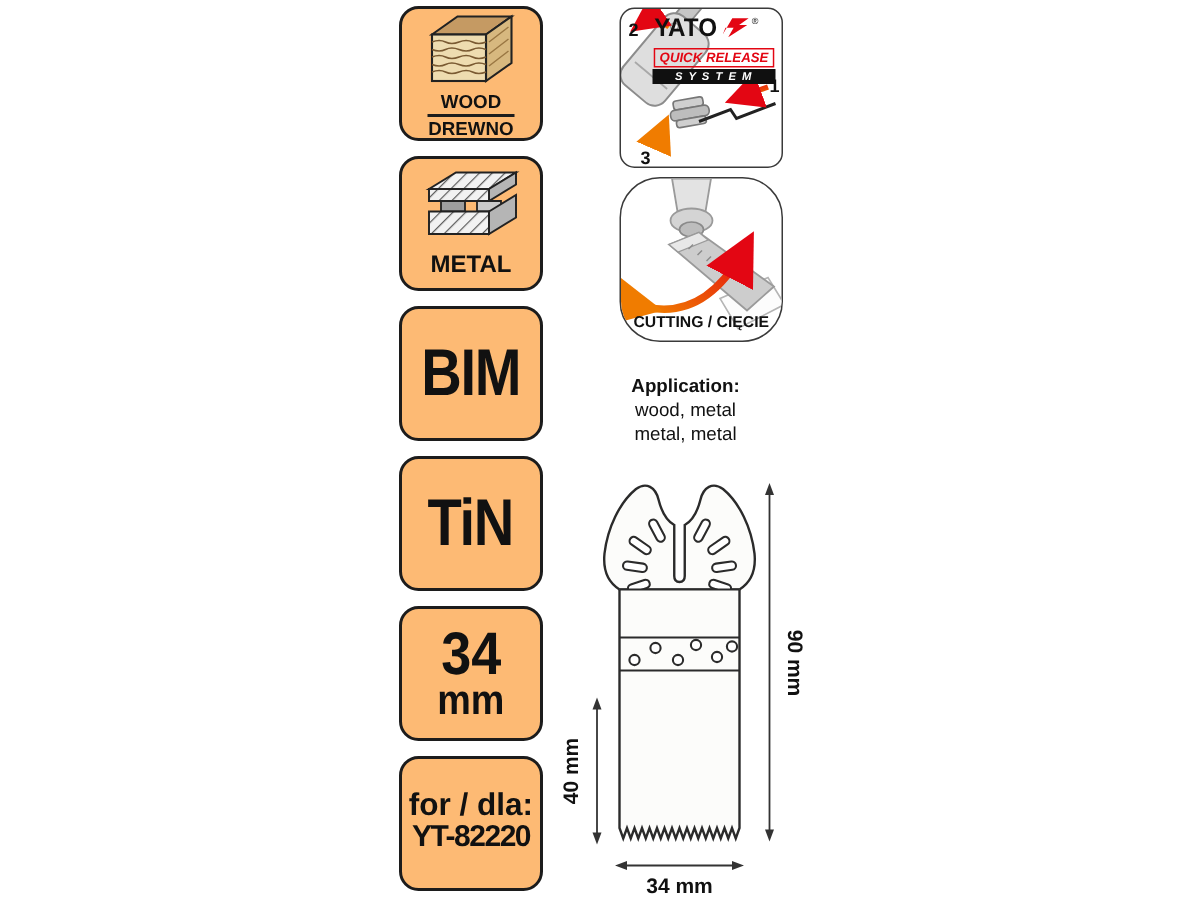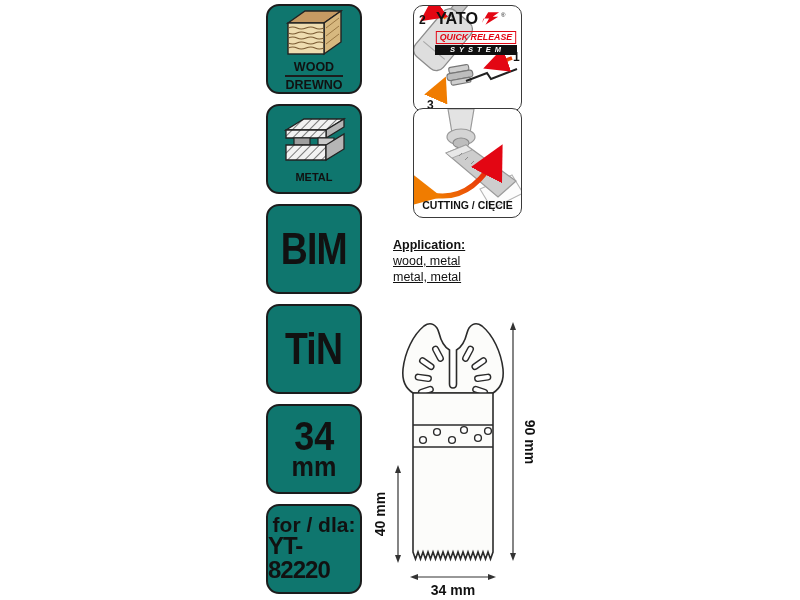--- a/index.html
+++ b/index.html
@@ -2,61 +2,61 @@
 <html><head>
 <meta charset="utf-8">
 <style>
   html,body{margin:0;padding:0;}
   body{
     width:800px;height:600px;background:#ffffff;position:relative;
     font-family:"Liberation Sans",sans-serif;overflow:hidden;color:#111;
   }
   
   .card{
-    position:absolute;left:266px;width:96px;height:90px;background:#0f766e;
+    position:absolute;left:266px;width:96px;height:90px;background:#fdba74;
     border:2px solid #1c1c1c;border-radius:13px;box-sizing:border-box;
     display:flex;flex-direction:column;align-items:center;justify-content:center;
   }
   .c1{top:4px}.c2{top:104px}.c3{top:204px}.c4{top:304px}.c5{top:404px}.c6{top:504px}
   .card .cap{font-weight:bold;font-size:12.5px;line-height:14px;letter-spacing:0;}
   .wood-div{width:58px;border-top:2px solid #1c1c1c;margin:1px 0;}
-  .metal-label{font-weight:bold;font-size:11px;margin-top:3px;}
+  .metal-label{font-weight:bold;font-size:16px;margin-top:3px;}
   .big-word{font-weight:bold;font-size:44px;transform:scaleX(.85);letter-spacing:-1px;}
   .size-num{font-weight:bold;font-size:40px;line-height:36px;transform:scaleX(.9);}
   .size-unit{font-weight:bold;font-size:28px;line-height:26px;transform:scaleX(.9);}
   .for-label{font-weight:bold;font-size:21px;line-height:18px;}
-  .model-code{font-weight:bold;font-size:24px;letter-spacing:-1px;line-height:24px;}
+  .model-code{font-weight:bold;font-size:20px;letter-spacing:-1px;line-height:24px;}
   
   .panel{
     position:absolute;left:413px;width:109px;background:#fff;
     border:1.7px solid #3a3a3a;border-radius:10px;box-sizing:border-box;overflow:hidden;
   }
   .p-qr{top:5px;height:107px;}
-  .p-cut{top:108px;height:110px;}
+  .p-cut{top:118px;height:110px;border-radius:27px;}
   .diag{position:absolute;left:0;top:0;}
   
   .logo{position:absolute;top:5px;right:4px;width:82px;text-align:center;}
   .brandrow{display:flex;align-items:flex-start;justify-content:flex-start;gap:1px;}
   .brand{font-weight:bold;font-size:17px;letter-spacing:0;line-height:16px;transform:scaleX(.95);}
   .reg{font-size:6px;line-height:6px;margin-top:1px;}
   .qr-title{
     border:1px solid #e30613;color:#e30613;font-weight:bold;font-style:italic;
     font-size:9px;line-height:11px;margin-top:1px;letter-spacing:0;transform:scaleX(.98);
   }
   .qr-sub{
     background:#101010;color:#fff;font-weight:bold;font-style:italic;
     font-size:7.5px;line-height:10px;margin-top:1px;letter-spacing:1px;
   }
   .cut-label{
     position:absolute;bottom:6px;left:0;width:100%;text-align:center;
     font-weight:bold;font-size:10.5px;letter-spacing:0;
   }
   
-  .apptext{position:absolute;left:393px;top:237px;width:128px;
-    font-size:12.5px;line-height:16px;text-decoration:underline;}
+  .apptext{position:absolute;left:393px;top:249px;width:128px;text-align:center;
+    font-size:12.5px;line-height:16px;}
   .apptext .b{font-weight:bold;}
   
   .bladefig{position:absolute;left:375px;top:318px;}
   svg text{font-family:"Liberation Sans",sans-serif;}
 </style>
 </head>
 <body>
 
 <div>
 

